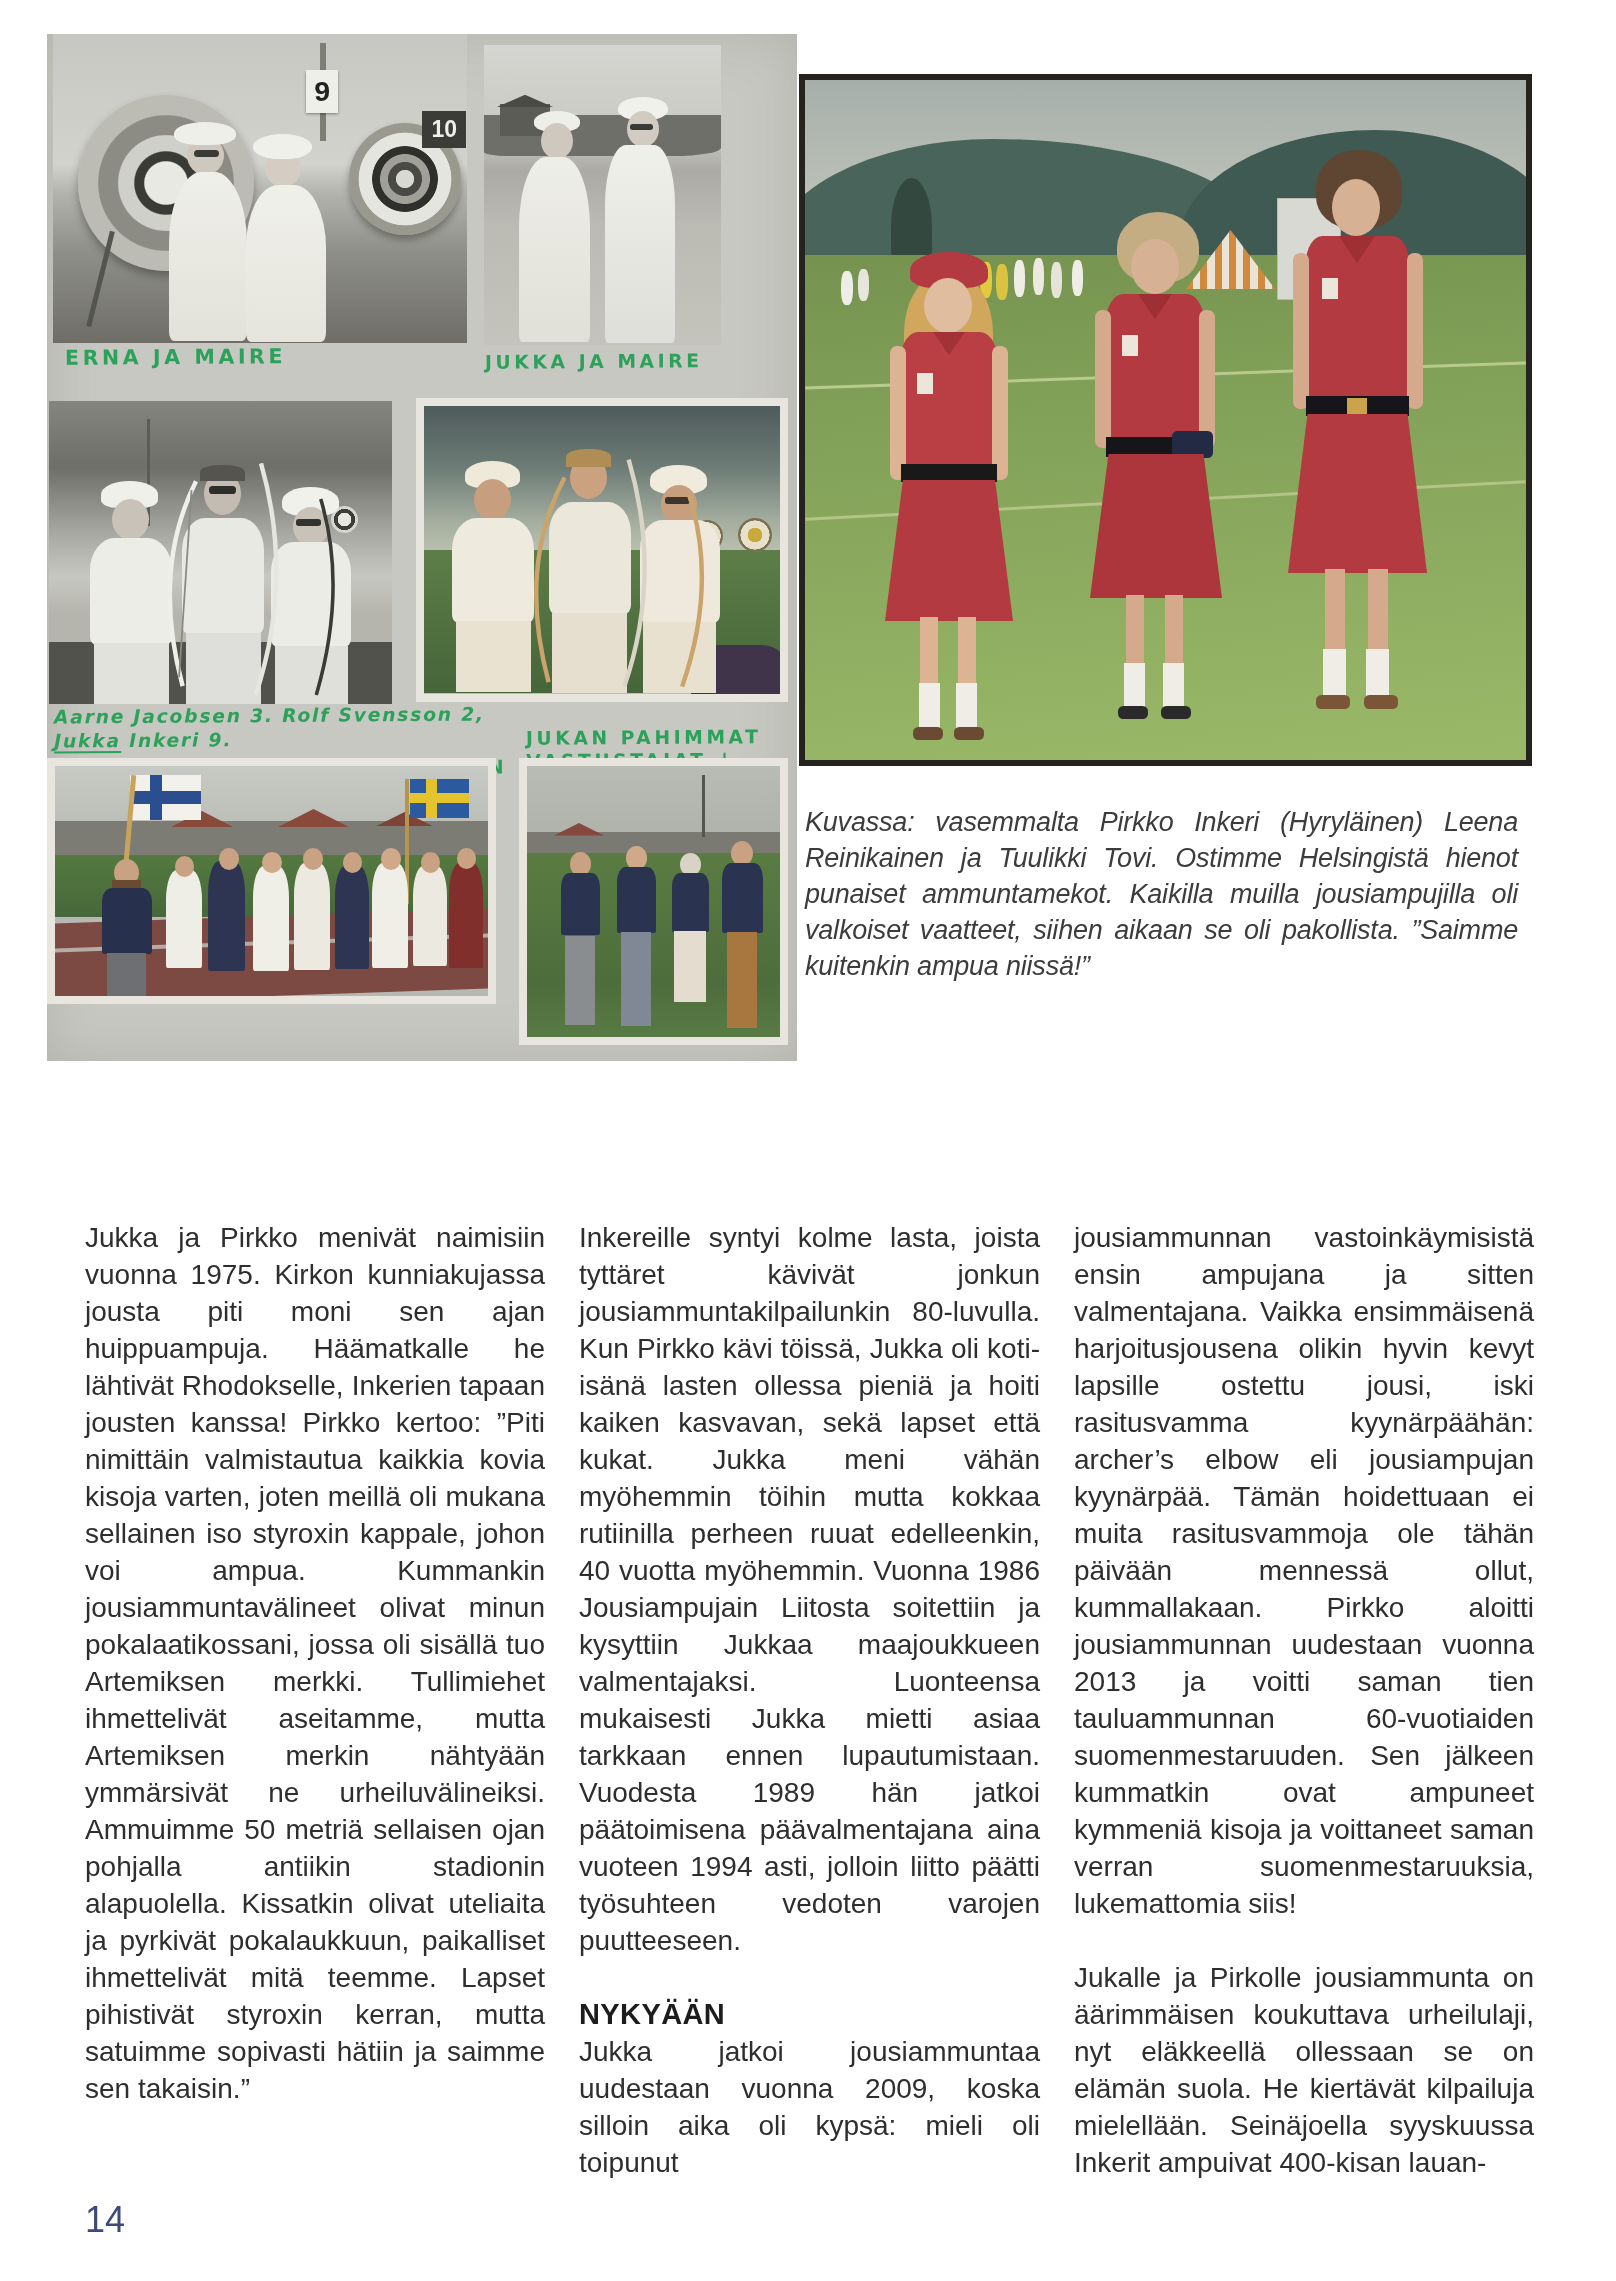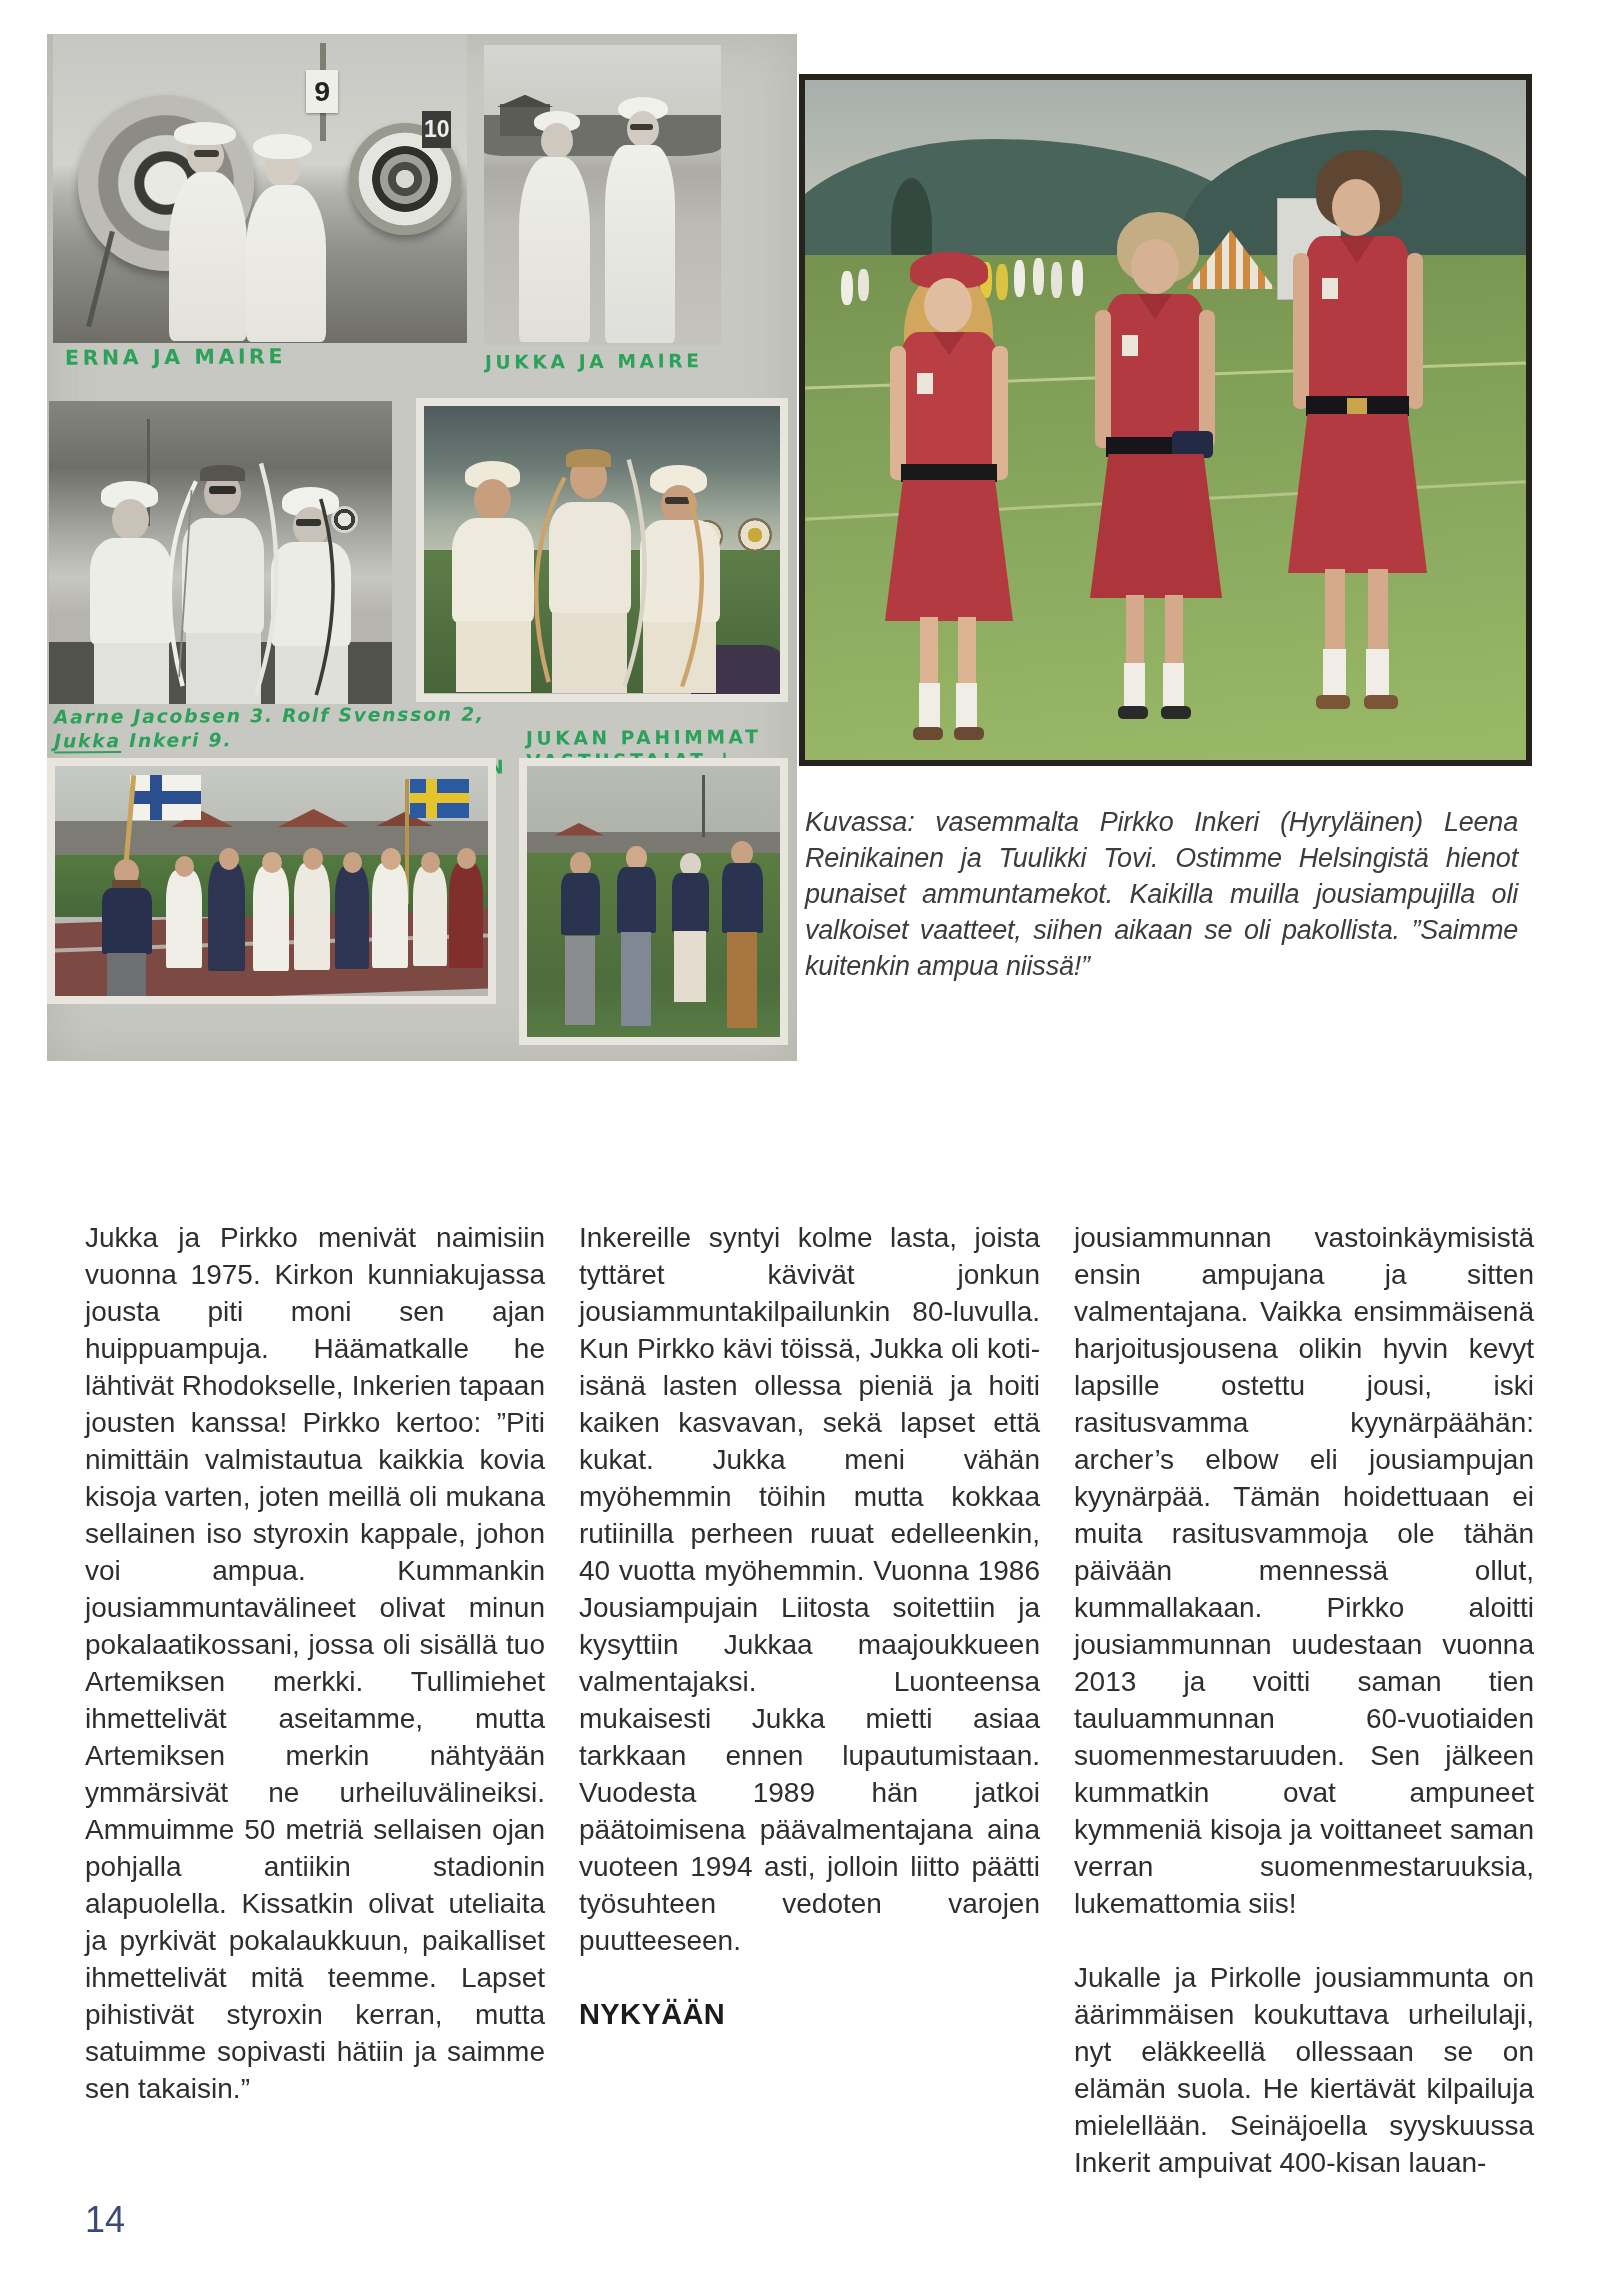--- a/index.html
+++ b/index.html
@@ -42,21 +42,21 @@
 
 <div class="abs" style="left:47px;top:34px;width:750px;height:1027px;background:#c8c8c2;box-shadow:inset 0 0 53px rgba(120,120,110,.25);">
 
   <div class="photo" style="left:6.2px;top:0;width:414px;height:309px;background:linear-gradient(180deg,#c6c6c2,#d3d3ce 42%,#b2b2ac 52%,#90908a 70%,#6e6e67);">
     <div class="target" style="left:25px;top:61px;width:176px;height:176px;background:radial-gradient(circle,#e9e9e4 0 17%,#3a3a37 18% 25%,#d0d0ca 26% 38%,#8c8c85 39% 54%,#bcbcb5 55% 72%,#a2a29a 73% 100%);box-shadow:0 5.3px 9px rgba(40,40,35,.4);"></div>
     <div class="rect" style="left:45px;top:196px;width:5.3px;height:98px;background:#55554f;transform:rotate(14deg);"></div>
     <div class="rect" style="left:176px;top:196px;width:5.3px;height:98px;background:#55554f;transform:rotate(-14deg);"></div>
     <div class="target" style="left:296px;top:89px;width:112px;height:112px;background:radial-gradient(circle,#d9d9d3 0 11%,#4a4a45 12% 21%,#a0a098 22% 31%,#2f2f2b 32% 41%,#e5e5df 42% 58%,#99998f 59% 78%,#b9b9b0 79% 100%);box-shadow:0 4.5px 7.1px rgba(40,40,35,.4);"></div>
     <div class="rect" style="left:267px;top:9px;width:6.2px;height:98px;background:#7e7e76;"></div>
     <div class="numcard" style="left:253px;top:36px;width:32px;height:43px;background:#efefe9;color:#222;font-size:28.5px;line-height:43px;box-shadow:0 1.8px 2.7px rgba(0,0,0,.4);">9</div>
-    <div class="numcard" style="left:369px;top:77px;width:29px;height:37px;background:#3b3b37;color:#eee;font-size:23px;line-height:37px;">10</div>
+    <div class="numcard" style="left:369px;top:77px;width:44px;height:37px;background:#3b3b37;color:#eee;font-size:23px;line-height:37px;">10</div>
 
     <div class="rect" style="left:114px;top:86px;width:82px;height:223px;">
       <div class="head" style="left:19.6px;top:16px;width:37px;height:39px;background:#cfc8bf;"></div>
       <div class="rect" style="left:7.1px;top:1.8px;width:62px;height:23px;background:#efefe9;border-radius:50% 50% 40% 40%;"></div>
       <div class="rect" style="left:27px;top:30px;width:25px;height:7.1px;background:#3a3a36;border-radius:3.6px;"></div>
       <div class="rect" style="left:1.8px;top:52px;width:78px;height:169px;background:linear-gradient(180deg,#efefe9,#e2e2da);border-radius:42% 42% 6% 6%;"></div>
     </div>
     <div class="rect" style="left:189px;top:98px;width:86px;height:210px;">
       <div class="head" style="left:23px;top:18px;width:36px;height:37px;background:#d4cdc4;"></div>
       <div class="rect" style="left:10.7px;top:1.8px;width:59px;height:25px;background:#f0f0ea;border-radius:50% 50% 45% 45%;"></div>
@@ -317,20 +317,21 @@
 
 <div class="caption">Kuvassa: vasemmalta Pirkko Inkeri (Hyryläinen) Leena Reinikainen ja Tuulikki Tovi. Ostimme Helsingistä hienot punaiset ammuntamekot. Kaikilla muilla jousiampujilla oli valkoiset vaatteet, siihen aikaan se oli pakollista. ”Saimme kuitenkin ampua niissä!”</div>
 
 <div class="bodycol" style="left:85px;top:1219px;">
   <p>Jukka ja Pirkko menivät naimisiin vuonna 1975. Kirkon kunniakujassa jousta piti moni sen ajan huippuampuja. Häämatkalle he lähtivät Rhodokselle, Inkerien tapaan jousten kanssa! Pirkko kertoo: ”Piti nimittäin valmistautua kaikkia kovia kisoja varten, joten meillä oli mukana sellainen iso styroxin kappale, johon voi ampua. Kummankin jousiammuntavälineet olivat minun pokalaatikossani, jossa oli sisällä tuo Artemiksen merkki. Tullimiehet ihmettelivät aseitamme, mutta Artemiksen merkin nähtyään ymmärsivät ne urheiluvälineiksi. Ammuimme 50 metriä sellaisen ojan pohjalla antiikin stadionin alapuolella. Kissatkin olivat uteliaita ja pyrkivät pokalaukkuun, paikalliset ihmettelivät mitä teemme. Lapset pihistivät styroxin kerran, mutta satuimme sopivasti hätiin ja saimme sen takaisin.”</p>
 </div>
 
 <div class="bodycol" style="left:579px;top:1219px;width:461px;">
   <p>Inkereille syntyi kolme lasta, joista tyttäret kävivät jonkun jousiammuntakilpailunkin 80-luvulla. Kun Pirkko kävi töissä, Jukka oli koti-isänä lasten ollessa pieniä ja hoiti kaiken kasvavan, sekä lapset että kukat. Jukka meni vähän myöhemmin töihin mutta kokkaa rutiinilla perheen ruuat edelleenkin, 40 vuotta myöhemmin. Vuonna 1986 Jousiampujain Liitosta soitettiin ja kysyttiin Jukkaa maajoukkueen valmentajaksi. Luonteensa mukaisesti Jukka mietti asiaa tarkkaan ennen lupautumistaan. Vuodesta 1989 hän jatkoi päätoimisena päävalmentajana aina vuoteen 1994 asti, jolloin liitto päätti työsuhteen vedoten varojen puutteeseen.</p>
   <h3 class="gap">NYKYÄÄN</h3>
+  <p>Jukka jatkoi jousiammuntaa uudestaan vuonna 2009, koska silloin aika oli kypsä: mieli oli toipunut</p>
 </div>
 
 <div class="bodycol" style="left:1074px;top:1219px;">
   <p>jousiammunnan vastoinkäymisistä ensin ampujana ja sitten valmentajana. Vaikka ensimmäisenä harjoitusjousena olikin hyvin kevyt lapsille ostettu jousi, iski rasitusvamma kyynärpäähän: archer’s elbow eli jousiampujan kyynärpää. Tämän hoidettuaan ei muita rasitusvammoja ole tähän päivään mennessä ollut, kummallakaan.  Pirkko aloitti jousiammunnan uudestaan vuonna 2013 ja voitti saman tien tauluammunnan 60-vuotiaiden suomenmestaruuden. Sen jälkeen kummatkin ovat ampuneet kymmeniä kisoja ja voittaneet saman verran suomenmestaruuksia, lukemattomia siis!</p>
   <p class="gap">Jukalle ja Pirkolle jousiammunta on äärimmäisen koukuttava urheilulaji, nyt eläkkeellä ollessaan se on elämän suola. He kiertävät kilpailuja mielellään. Seinäjoella syyskuussa Inkerit ampuivat 400-kisan lauan-</p>
 </div>
 
 <div class="pagenum">14</div>
 
 

